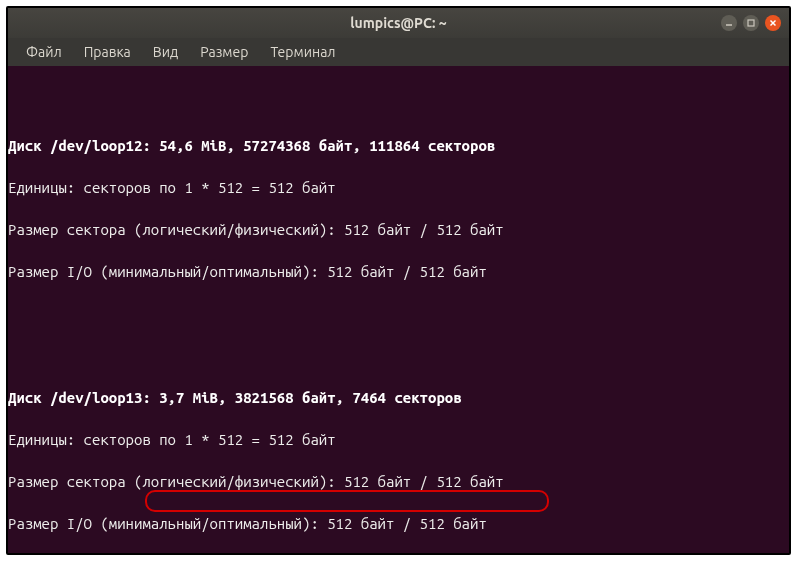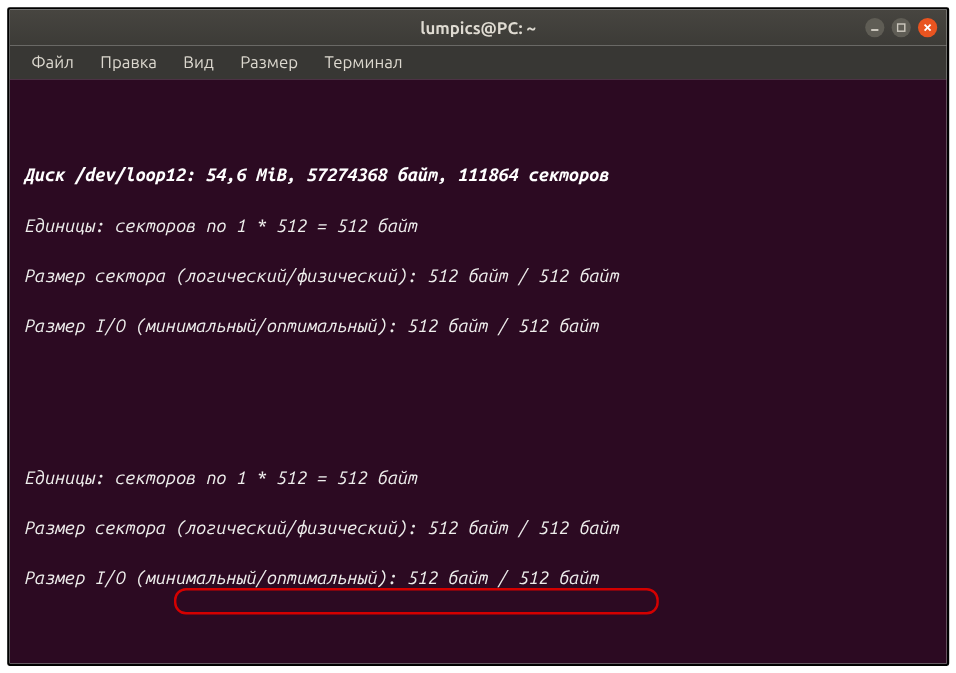--- a/index.html
+++ b/index.html
@@ -87,25 +87,24 @@
       padding: 4px 10px;
       cursor: pointer;
     }
     .terminal-body {
       flex: 1;
       background: #300a24;
       background: #2d0922;
       color: #eeeeec;
       font-size: 15px;
       line-height: 21px;
-      padding: 6px 12px;
+      padding: 6px 0;
       white-space: pre;
       overflow: hidden;
       position: relative;
-      font-style: italic;
     }
     .terminal-body {
       background: #2c0a22;
     }
     .term-line { white-space: pre-wrap; }
     .bold { font-weight: bold; color: #ffffff; }
     .cmd-highlight {
       position: absolute;
       border: 2px solid #d40000;
       border-radius: 10px;
@@ -149,20 +148,21 @@
   </div>
 
   <div class="terminal-body">
 <div class="empty"></div>
 <div class="term-line bold">Диск /dev/loop12: 54,6 MiB, 57274368 байт, 111864 секторов</div>
 <div class="term-line">Единицы: секторов по 1 * 512 = 512 байт</div>
 <div class="term-line">Размер сектора (логический/физический): 512 байт / 512 байт</div>
 <div class="term-line">Размер I/O (минимальный/оптимальный): 512 байт / 512 байт</div>
 <div class="empty"></div>
 <div class="empty"></div>
+<div class="term-line bold">Диск /dev/loop13: 3,7 MiB, 3821568 байт, 7464 секторов</div>
 <div class="term-line">Единицы: секторов по 1 * 512 = 512 байт</div>
 <div class="term-line">Размер сектора (логический/физический): 512 байт / 512 байт</div>
 <div class="term-line">Размер I/O (минимальный/оптимальный): 512 байт / 512 байт</div>
 
 
 
 
 
 
 

